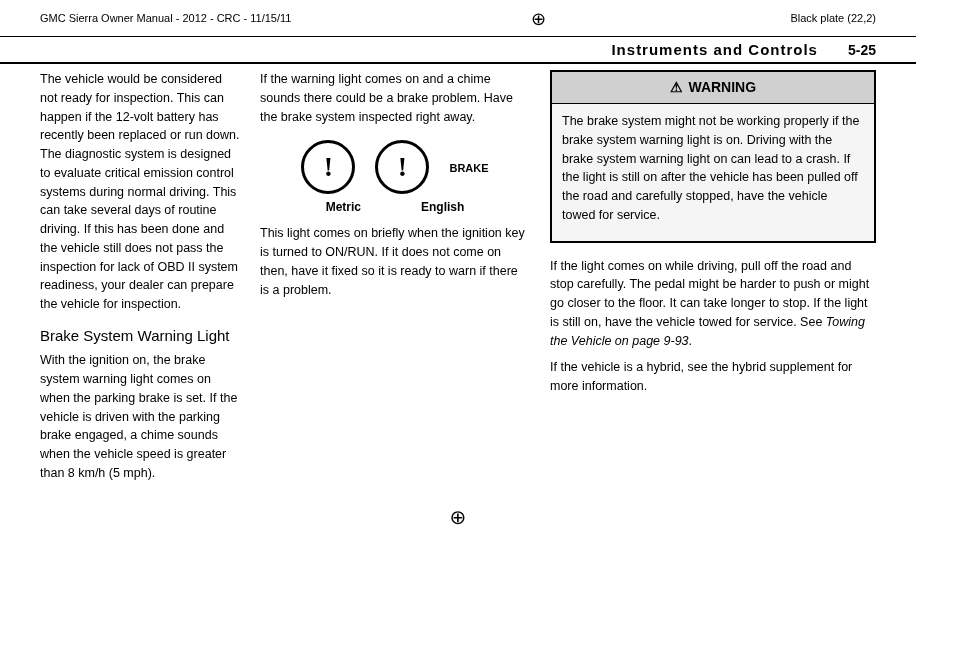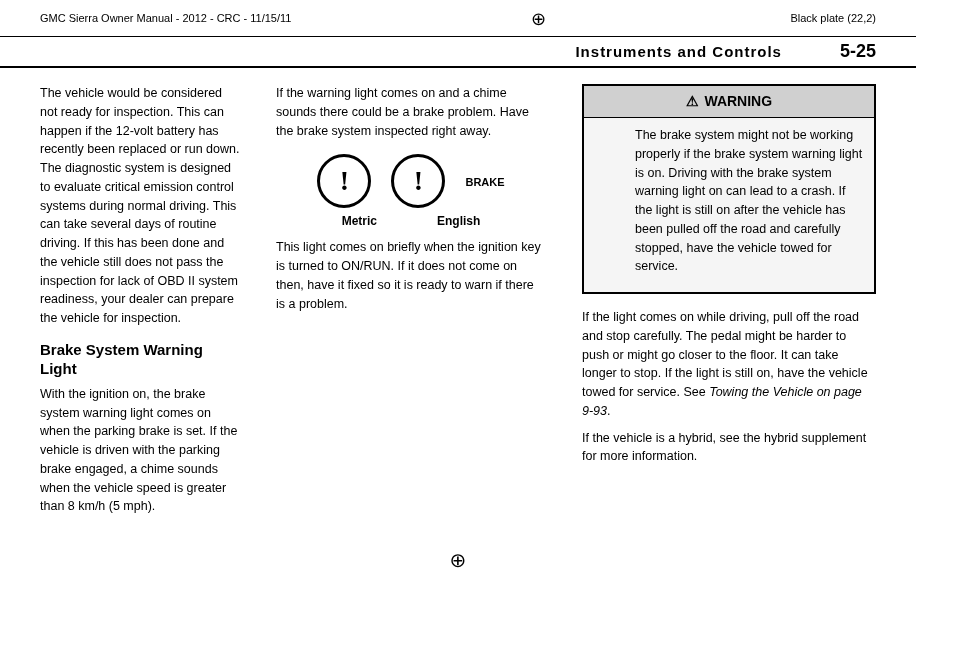--- a/index.html
+++ b/index.html
@@ -50,40 +50,39 @@
     }
 
     
     .section-title-bar {
       display: flex;
       justify-content: flex-end;
       align-items: center;
       padding: 4px 40px;
       border-bottom: 2px solid #000;
       margin-bottom: 0;
-      gap: 28px;
     }
 
     .section-title {
       font-size: 15px;
       font-weight: bold;
       letter-spacing: 1px;
     }
 
     .section-number {
-      font-size: 18px;
+      font-size: 14px;
       font-weight: bold;
       margin-left: 30px;
     }
 
     
     .main-content {
       display: flex;
-      padding: 16px 40px;
-      gap: 36px;
+      padding: 6px 40px;
+      gap: 20px;
     }
 
     
     .left-column {
       flex: 0 0 200px;
       font-size: 12.5px;
       line-height: 1.5;
     }
 
     
@@ -95,21 +94,21 @@
 
     
     .right-column {
       flex: 1;
       font-size: 12.5px;
       line-height: 1.5;
     }
 
     h2.subsection-title {
       font-size: 15px;
-      font-weight: bold;
+      font-weight: normal;
       line-height: 1.3;
       margin: 12px 0 6px 0;
     }
 
     p {
       margin-bottom: 8px;
       font-size: 12.5px;
       line-height: 1.5;
     }
 
@@ -138,21 +137,20 @@
 
     .warning-triangle {
       display: inline-block;
       font-size: 14px;
     }
 
     .warning-body {
       padding: 8px 10px;
       font-size: 12px;
       line-height: 1.5;
-      margin-left: 41px;
     }
 
     
     .brake-icons-area {
       display: flex;
       flex-direction: column;
       align-items: center;
       margin: 14px 0 8px 0;
     }
 

